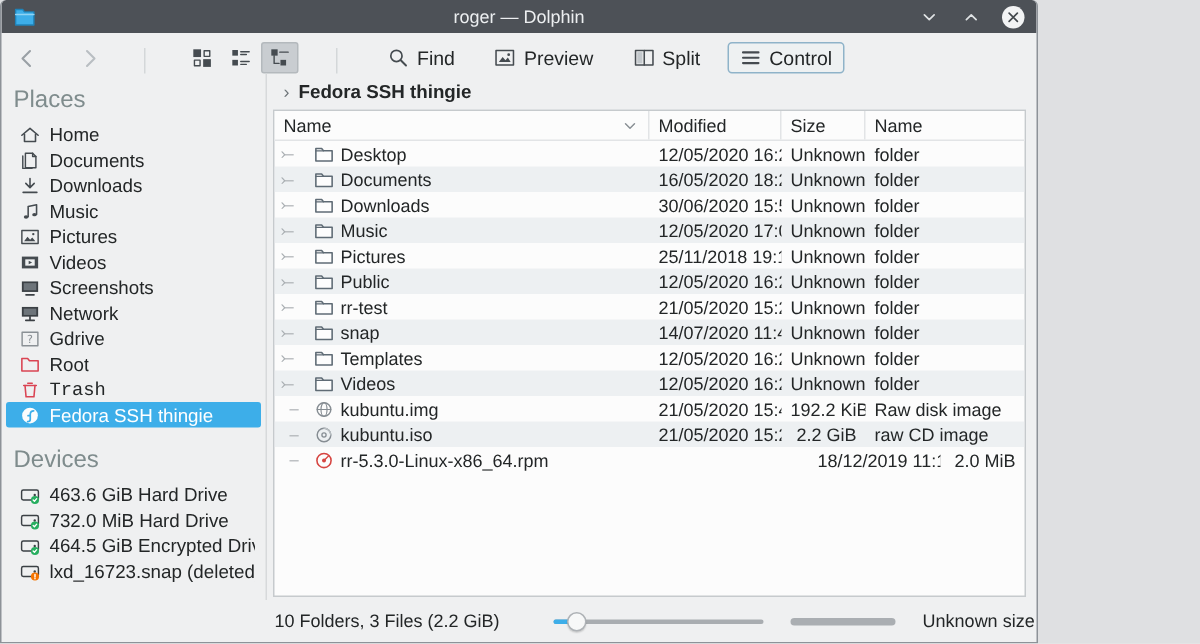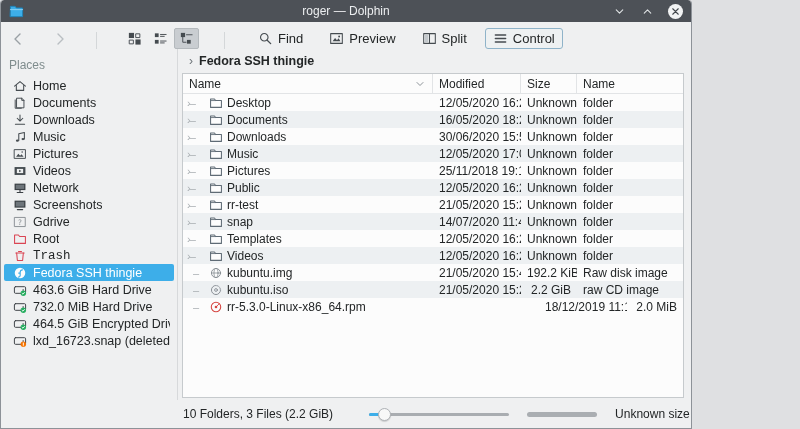--- a/index.html
+++ b/index.html
@@ -35,21 +35,21 @@
   .vm{width:25px;height:21px;display:inline-flex;align-items:center;justify-content:center;border-radius:2px;cursor:pointer}
   .vm.active{background:#c9cdd1;border:1px solid #b4b9bd}
   .tbtn{display:inline-flex;align-items:center;gap:5px;height:21px;padding:0 7px;border-radius:3px;
         cursor:pointer;border:1px solid transparent;background:transparent;font-size:13px;color:var(--text);
         font-family:inherit}
   .tbtn.framed{border:1px solid #8fb3c9;background:#eef1f2}
   .icon{display:inline-flex;align-items:center;justify-content:center;line-height:0}
   
   .body{flex:1;display:flex;min-height:0}
   .sidebar{width:177px;flex:none;border-right:1px solid #d7d9db;padding-top:5px;overflow:hidden}
-  .section-title{color:var(--muted);font-size:12px;padding:4px 0 5px 8px}
+  .section-title{color:var(--muted);font-size:16px;padding:4px 0 5px 8px}
   .section-title.devices{margin-top:9px}
   .place-item{display:flex;align-items:center;gap:6px;height:17px;padding:0 4px 0 8px;
               font-size:12.5px;color:var(--text);cursor:pointer;margin:0 3px 0 3px;border-radius:2px}
   .place-item .icon{width:15px;flex:none}
   .place-item.selected{background:var(--accent);color:#fff}
   .main{flex:1;display:flex;flex-direction:column;min-width:0;padding:0 7px 0 4px}
   .breadcrumb{height:24px;display:flex;align-items:center;gap:6px;padding-left:7px;flex:none}
   .breadcrumb .chev{color:#6d7478;font-size:12px}
   .breadcrumb .crumb{font-size:12.5px;font-weight:bold;color:var(--text);cursor:pointer}
   .viewport{flex:1;border:1px solid var(--border);background:#fcfcfc;margin-bottom:2px;
@@ -271,40 +271,40 @@
                 <rect x="1.8" y="3.5" width="12.4" height="9" fill="#454b50"></rect>
                 <rect x="4.4" y="5.6" width="7.2" height="4.8" fill="#eef0f1"></rect>
                 <path d="M7 6.6l2.6 1.4L7 9.4z" fill="#454b50"></path>
               </svg>
             </span>
             <span style="overflow: hidden; white-space: nowrap;">Videos</span>
           </div>
           <div class="place-item">
             <span class="icon">
               <svg width="14" height="14" viewBox="0 0 16 16" fill="none" stroke-linecap="round" stroke-linejoin="round">
+                <rect x="1.8" y="3" width="12.4" height="8" fill="#3b4045"></rect>
+                <rect x="3.2" y="4.3" width="9.6" height="5.4" fill="#6d747a"></rect>
+                <path d="M5 13.2h6" stroke="#3b4045" stroke-width="1.4"></path>
+              </svg>
+            </span>
+            <span style="overflow: hidden; white-space: nowrap;">Screenshots</span>
+          </div>
+          <div class="place-item">
+            <span class="icon">
+              <svg width="14" height="14" viewBox="0 0 16 16" fill="none" stroke-linecap="round" stroke-linejoin="round">
                 <rect x="1.8" y="3" width="12.4" height="7.4" fill="#3b4045"></rect>
                 <rect x="3.2" y="4.3" width="9.6" height="4.8" fill="#6d747a"></rect>
                 <path d="M8 10.4v2M4.8 13.2h6.4" stroke="#3b4045" stroke-width="1.3"></path>
               </svg>
             </span>
             <span style="overflow: hidden; white-space: nowrap;">Network</span>
           </div>
           <div class="place-item">
             <span class="icon">
               <svg width="14" height="14" viewBox="0 0 16 16" fill="none" stroke-linecap="round" stroke-linejoin="round">
-                <rect x="1.8" y="3" width="12.4" height="8" fill="#3b4045"></rect>
-                <rect x="3.2" y="4.3" width="9.6" height="5.4" fill="#6d747a"></rect>
-                <path d="M5 13.2h6" stroke="#3b4045" stroke-width="1.4"></path>
-              </svg>
-            </span>
-            <span style="overflow: hidden; white-space: nowrap;">Screenshots</span>
-          </div>
-          <div class="place-item">
-            <span class="icon">
-              <svg width="14" height="14" viewBox="0 0 16 16" fill="none" stroke-linecap="round" stroke-linejoin="round">
                 <rect x="2" y="2.8" width="12" height="10.4" stroke="#8a9095" stroke-width="1.1"></rect>
                 <text x="8" y="11" font-size="8.5" font-family="DejaVu Sans, sans-serif" fill="#8a9095" text-anchor="middle">?</text>
               </svg>
             </span>
             <span style="overflow: hidden; white-space: nowrap;">Gdrive</span>
           </div>
           <div class="place-item">
             <span class="icon">
               <svg width="14" height="14" viewBox="0 0 16 16" fill="none" stroke-linecap="round" stroke-linejoin="round">
                 <path d="M1.8 3.4h4.4l1.4 1.8h6.6V13H1.8z" stroke="#da4453" stroke-width="1.2"></path>
@@ -324,20 +324,21 @@
           <div class="place-item selected">
             <span class="icon">
               <svg width="14" height="14" viewBox="0 0 16 16" fill="none" stroke-linecap="round" stroke-linejoin="round">
                 <circle cx="8" cy="8" r="6" fill="#fcfcfc"></circle>
                 <path d="M10.8 4.4c-1.6 0-2.6 1-2.6 2.7v1h-1.7M8.2 8.1v2.8c0 1.1-.8 1.8-2 1.8" stroke="#3daee9" stroke-width="1.3" fill="none"></path>
               </svg>
             </span>
             <span style="overflow: hidden; white-space: nowrap;">Fedora SSH thingie</span>
           </div>
         </div>
+      <div class="section-title devices">Devices</div>
       <div id="devices-list">
           <div class="place-item">
             <span class="icon">
               <svg width="14" height="14" viewBox="0 0 16 16" fill="none" stroke-linecap="round" stroke-linejoin="round">
                 <rect x="1.6" y="4.2" width="12.8" height="7.6" rx="1.3" stroke="#3b4045" stroke-width="1.1"></rect>
                 <circle cx="11.6" cy="8" r=".9" fill="#3b4045"></circle>
                 <circle cx="11.8" cy="11.8" r="3.1" fill="#27ae60"></circle>
                 <path d="M10.4 11.8l1 1 1.7-2" stroke="#fff" stroke-width="1"></path>
               </svg>
             </span>

